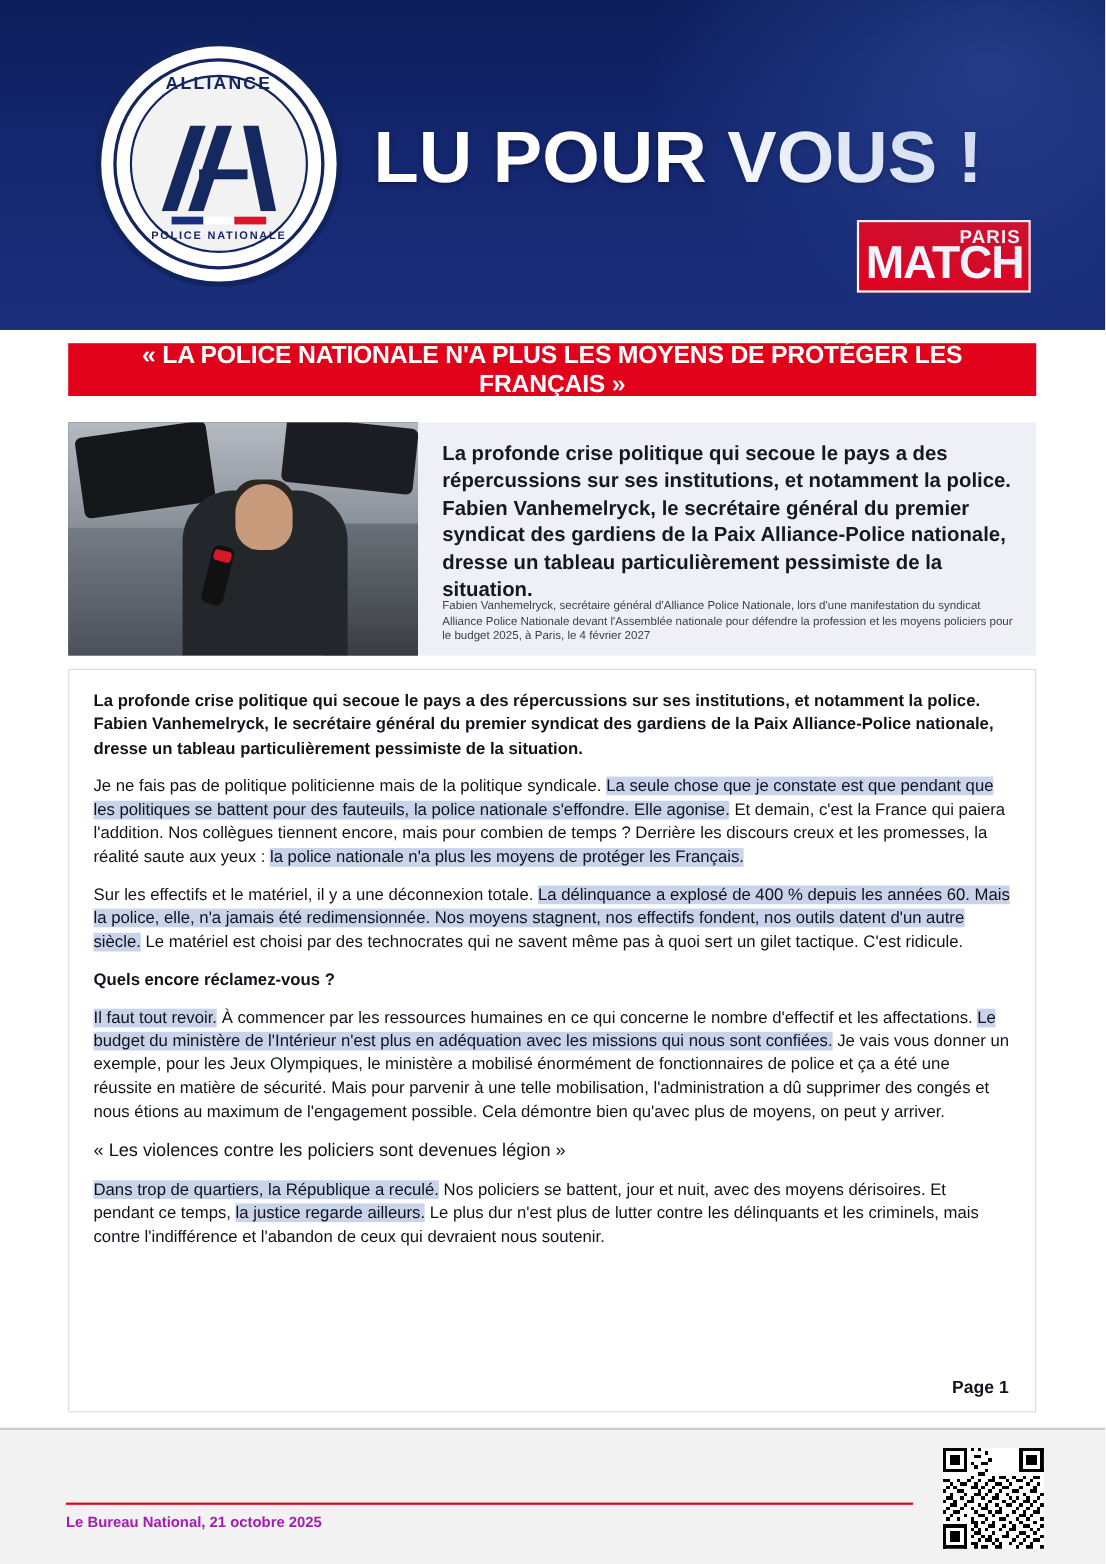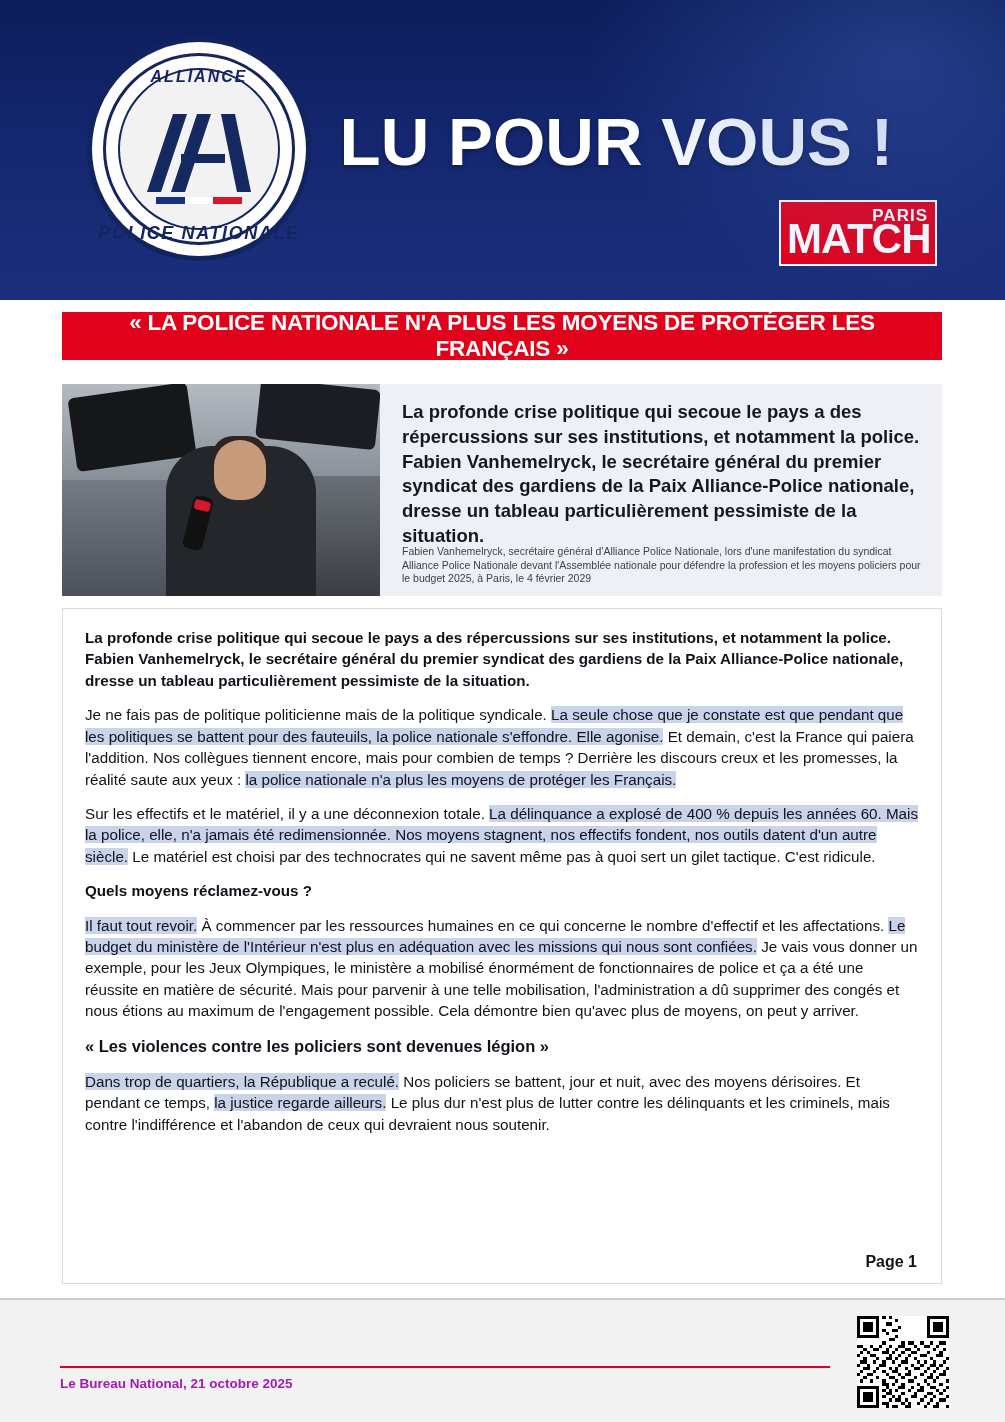--- a/index.html
+++ b/index.html
@@ -31,21 +31,20 @@
     background: radial-gradient(ellipse at 75% 20%, rgba(70,110,200,.35), rgba(13,30,92,0) 70%);
   }
   
   .logo {
     position: absolute;
     left: 92px; top: 42px;
     width: 214px; height: 214px;
     border-radius: 50%;
     background: #ffffff;
     box-shadow: 0 0 0 5px #12245f;
-    font-style: italic;
   }
   .logo .ring {
     position: absolute;
     left: 11px; top: 11px;
     width: 192px; height: 192px;
     border-radius: 50%;
     border: 3px solid #14255f;
   }
   .logo .inner-ring {
     position: absolute;
@@ -70,21 +69,21 @@
   .logo .txt-top, .logo .txt-bot {
     position: absolute;
     left: 0; width: 214px;
     text-align: center;
     color: #14255f;
     font-weight: bold;
     font-size: 16px;
     letter-spacing: 2px;
   }
   .logo .txt-top { top: 26px; }
-  .logo .txt-bot { bottom: 12px; font-size: 18px; letter-spacing: 1.6px; }
+  .logo .txt-bot { bottom: 36px; font-size: 10px; letter-spacing: 1.6px; }
   .logo .flag {
     position: absolute;
     left: 50%; transform: translateX(-50%);
     bottom: 52px;
     width: 86px; height: 7px;
     display: flex;
   }
   .logo .flag i { flex: 1; display: block; }
   .logo .flag .b { background: #18307f; }
   .logo .flag .w { background: #ffffff; }
@@ -241,21 +240,21 @@
     border: 1px solid #d8dbe2;
     padding: 18px 22px 10px 22px;
   }
   .body-card p {
     margin: 0 0 13px 0;
     font-size: 15.2px;
     line-height: 1.41;
     color: #10131a;
   }
   .body-card p.bold { font-weight: bold; }
-  .body-card p.sub { font-weight: bold; font-size: 16.5px; margin-top: 4px; }
+  .body-card p.sub { font-weight: normal; font-size: 16.5px; margin-top: 4px; }
   .hl { background: #c9d3ea; }
   .page-num {
     position: absolute;
     right: 24px; bottom: 12px;
     font-size: 16px;
     font-weight: bold;
     color: #10131a;
   }
 
   
@@ -342,35 +341,35 @@
       <div class="crowd"></div>
       <div class="person"></div>
       <div class="hair"></div>
       <div class="head"></div>
       <div class="mic">
           <div class="red"></div>
         </div>
     </div>
     <div class="lede-text">
       <p>La profonde crise politique qui secoue le pays a des répercussions sur ses institutions, et notamment la police. Fabien Vanhemelryck, le secrétaire général du premier syndicat des gardiens de la Paix Alliance-Police nationale, dresse un tableau particulièrement pessimiste de la situation.</p>
-      <div class="photo-credit">Fabien Vanhemelryck, secrétaire général d'Alliance Police Nationale, lors d'une manifestation du syndicat Alliance Police Nationale devant l'Assemblée nationale pour défendre la profession et les moyens policiers pour le budget 2025, à Paris, le 4 février 2029</div>
+      <div class="photo-credit">Fabien Vanhemelryck, secrétaire général d'Alliance Police Nationale, lors d'une manifestation du syndicat Alliance Police Nationale devant l'Assemblée nationale pour défendre la profession et les moyens policiers pour le budget 2025, à Paris, le 4 février 2027</div>
     </div>
   </div>
 
   <div class="body-card">
 
     <p class="bold">La profonde crise politique qui secoue le pays a des répercussions sur ses institutions, et notamment la police. Fabien Vanhemelryck, le secrétaire général du premier syndicat des gardiens de la Paix Alliance-Police nationale, dresse un tableau particulièrement pessimiste de la situation.</p>
 
 
     <p><span>Je ne fais pas de politique politicienne mais de la politique syndicale. </span><span class="hl">La seule chose que je constate est que pendant que les politiques se battent pour des fauteuils, la police nationale s'effondre. Elle agonise.</span><span> Et demain, c'est la France qui paiera l'addition. Nos collègues tiennent encore, mais pour combien de temps ? Derrière les discours creux et les promesses, la réalité saute aux yeux : </span><span class="hl">la police nationale n'a plus les moyens de protéger les Français.</span></p>
 
 
     <p><span>Sur les effectifs et le matériel, il y a une déconnexion totale. </span><span class="hl">La délinquance a explosé de 400 % depuis les années 60. Mais la police, elle, n'a jamais été redimensionnée.</span><span class="hl"> Nos moyens stagnent, nos effectifs fondent, nos outils datent d'un autre siècle.</span><span> Le matériel est choisi par des technocrates qui ne savent même pas à quoi sert un gilet tactique. C'est ridicule.</span></p>
 
-    <p class="bold">Quels moyens réclamez-vous ?</p>
+    <p class="bold">Quels encore réclamez-vous ?</p>
 
     <p><span class="hl">Il faut tout revoir.</span><span> À commencer par les ressources humaines en ce qui concerne le nombre d'effectif et les affectations. </span><span class="hl">Le budget du ministère de l'Intérieur n'est plus en adéquation avec les missions qui nous sont confiées.</span><span> Je vais vous donner un exemple, pour les Jeux Olympiques, le ministère a mobilisé énormément de fonctionnaires de police et ça a été une réussite en matière de sécurité. Mais pour parvenir à une telle mobilisation, l'administration a dû supprimer des congés et nous étions au maximum de l'engagement possible. Cela démontre bien qu'avec plus de moyens, on peut y arriver.</span></p>
 
     <p class="sub">« Les violences contre les policiers sont devenues légion »</p>
 
 
     <p><span class="hl">Dans trop de quartiers, la République a reculé.</span><span> Nos policiers se battent, jour et nuit, avec des moyens dérisoires. Et pendant ce temps, </span><span class="hl">la justice regarde ailleurs.</span><span> Le plus dur n'est plus de lutter contre les délinquants et les criminels, mais contre l'indifférence et l'abandon de ceux qui devraient nous soutenir.</span></p>
 
     <div class="page-num">Page 1</div>
   </div>

